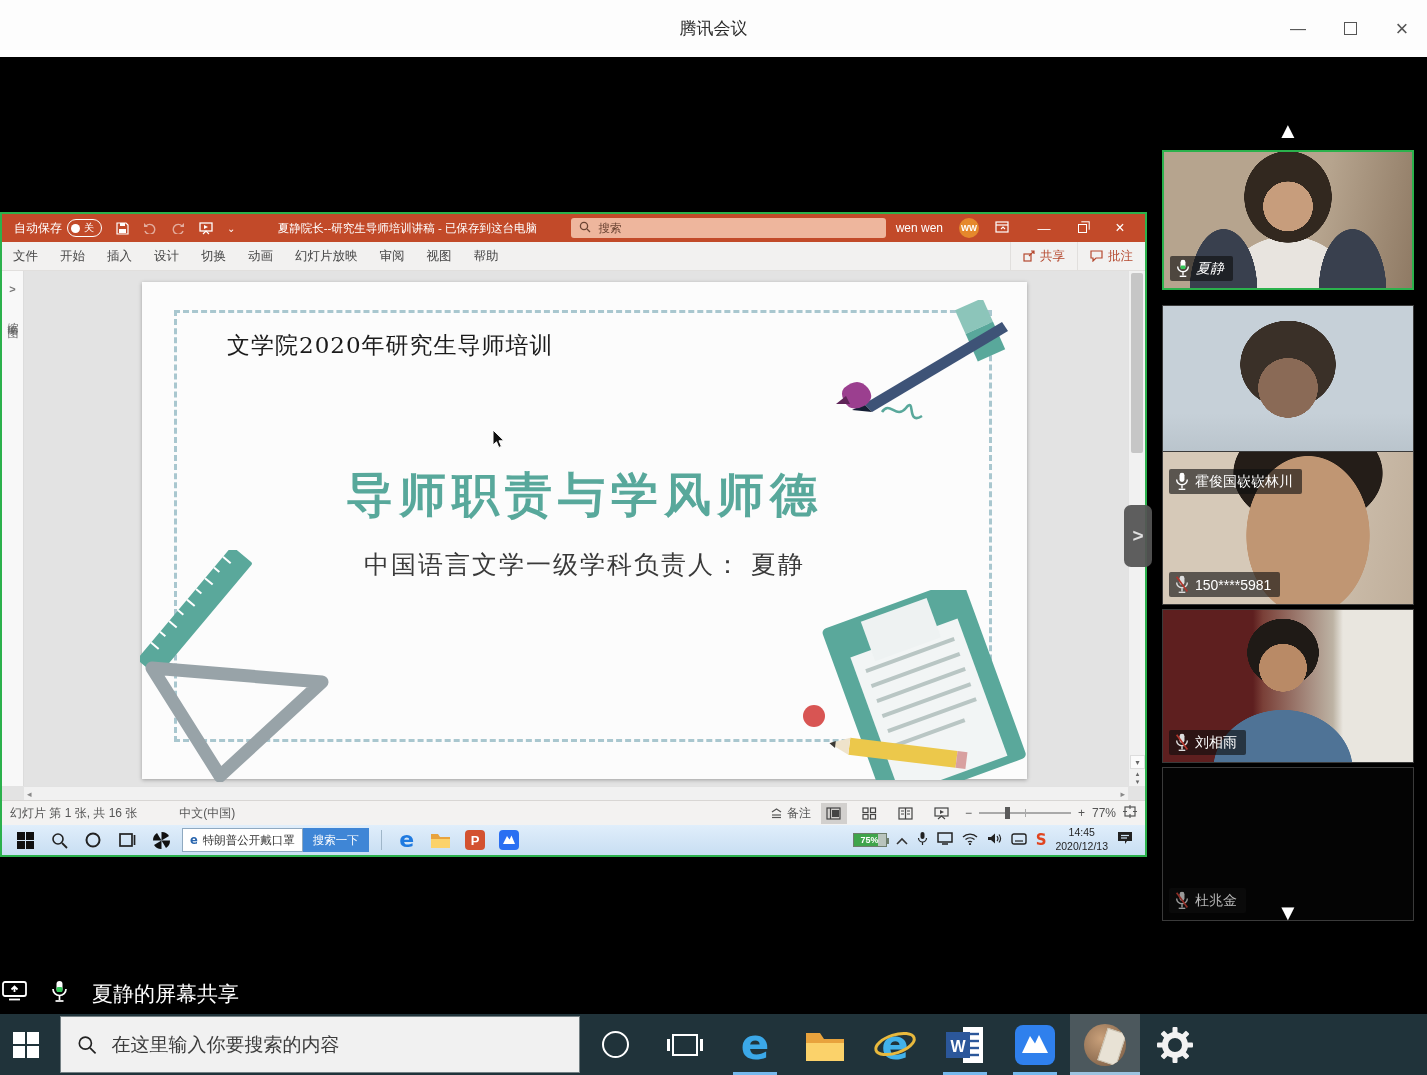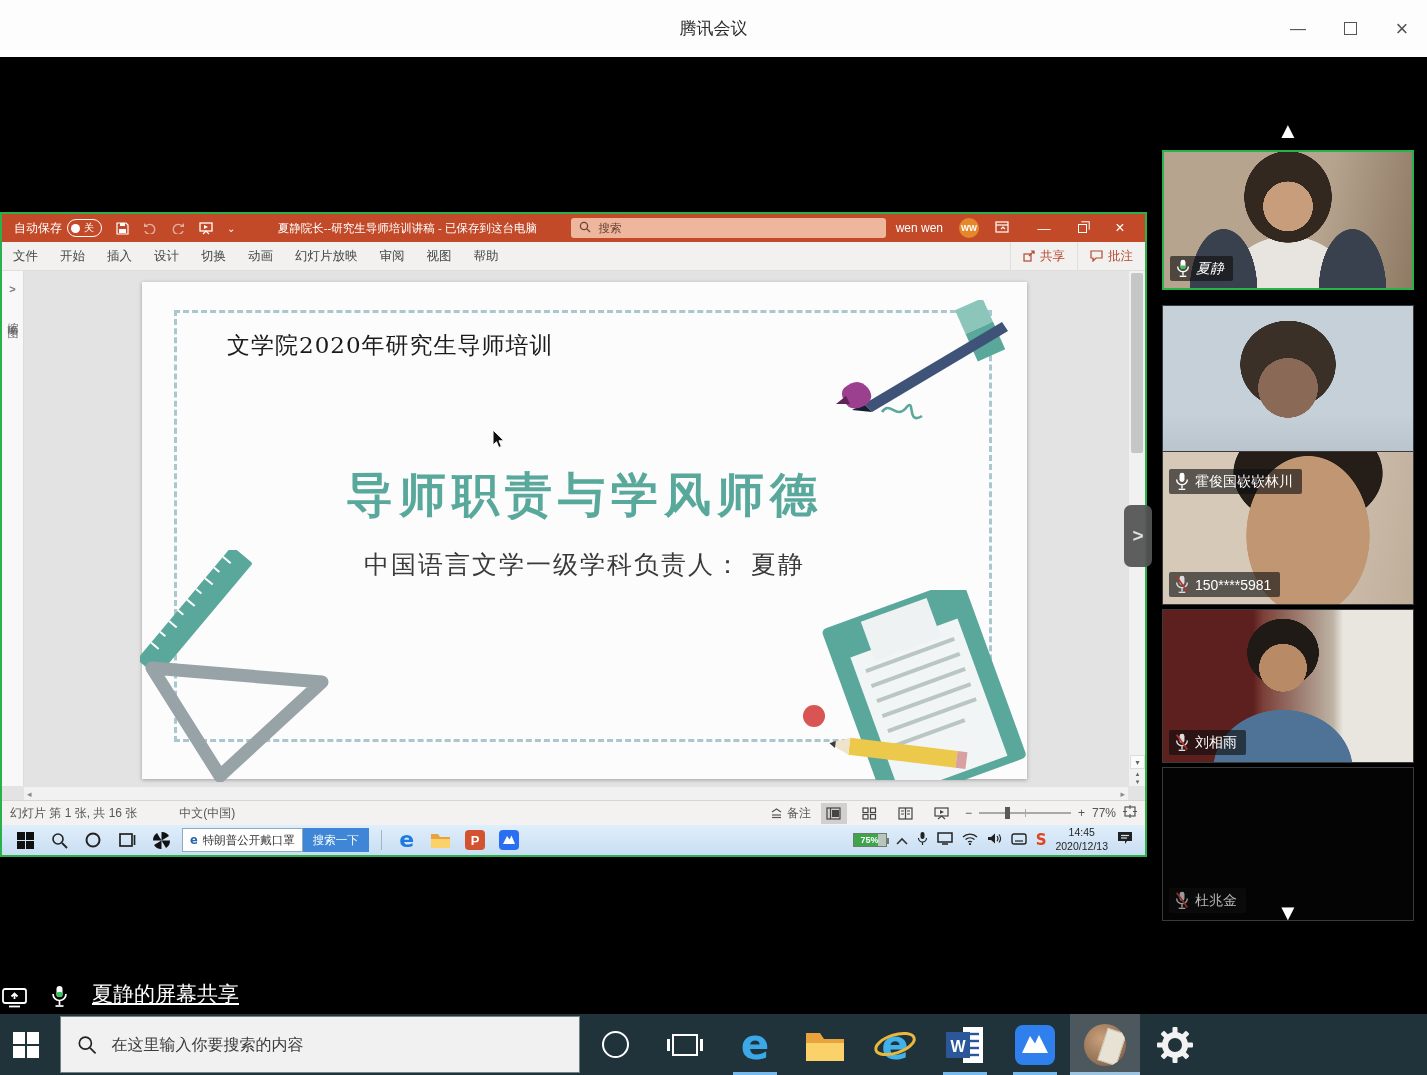--- a/index.html
+++ b/index.html
@@ -93,21 +93,21 @@
   .tray{margin-left:auto;display:flex;align-items:center;gap:9px;padding-right:6px;}
   .battery{position:relative;width:34px;height:14px;border:1px solid #6d7d6d;background:linear-gradient(90deg,#3fa54b 76%,#b9c4bd 76%);color:#fff;font-size:9px;display:flex;align-items:center;justify-content:center;font-weight:bold;}
   .battery:after{content:"";position:absolute;right:-3px;top:4px;width:2px;height:6px;background:#6d7d6d;}
   .clock{font-size:10.5px;color:#1f1f1f;text-align:center;line-height:1.3;}
   .sogou{font-weight:bold;font-size:15px;color:#e0441f;font-family:"DejaVu Sans",sans-serif;}
 
   
   .collapse-tab{position:absolute;left:1124px;top:448px;width:28px;height:62px;background:rgba(84,84,84,.94);border-radius:7px;display:flex;align-items:center;justify-content:center;color:#e0e0e0;font-size:19px;font-weight:bold;}
 
   
-  .banner{position:absolute;left:2px;top:923px;display:flex;align-items:flex-end;gap:24px;color:#fff;font-size:21px;text-decoration:underline;}
+  .banner{position:absolute;left:2px;top:923px;display:flex;align-items:flex-start;gap:24px;color:#fff;font-size:21px;}
 
   
   .vpanel{position:absolute;left:1162px;top:0;width:252px;height:957px;}
   .parrow{position:absolute;left:50%;transform:translateX(-50%);color:#fff;font-size:22px;z-index:5;}
   .tile{position:absolute;left:0;width:252px;border:1px solid #3a3a3a;overflow:hidden;background:#111;}
   .tile.active{border:2px solid var(--green);}
   .badge{position:absolute;left:6px;bottom:7px;display:flex;align-items:center;gap:6px;background:rgba(15,15,15,.62);padding:3px 9px 3px 6px;border-radius:2px;color:#fff;font-size:14px;z-index:3;white-space:nowrap;}
   .badge.dimtxt{color:#b5b5b5;}
   .v1{background:
       radial-gradient(circle 25px at 50% 40%, #c79d7c 99%, transparent 100%),
@@ -131,21 +131,21 @@
       radial-gradient(ellipse 70px 60px at 48% 105%, #4f7396 99%, transparent 100%),
       linear-gradient(90deg,#5e1f1f 36%,#7a4038 40%,#bdb3a4 68%,#e9e6df 72%);}
   .v5{background:#040404;}
 
   
   .taskbar{position:absolute;left:0;bottom:0;width:1427px;height:61px;background:var(--dark-tb);display:flex;align-items:center;}
   .tb-start{width:52px;height:61px;display:flex;align-items:center;justify-content:center;}
   .winlogo{display:grid;grid-template-columns:12px 12px;grid-template-rows:12px 12px;gap:2px;}
   .winlogo i{background:#fff;display:block;}
   .tb-search{width:520px;height:57px;background:#f1f1f1;border:1px solid #748084;display:flex;align-items:center;gap:14px;padding:0 16px;margin-left:8px;}
-  .tb-search input{border:none;background:transparent;outline:none;font-size:16px;color:#222;width:100%;font-family:inherit;}
+  .tb-search input{border:none;background:transparent;outline:none;font-size:19px;color:#222;width:100%;font-family:inherit;}
   .tb-search input::placeholder{color:#3c3c3c;}
   .tb-ico{width:70px;height:61px;display:flex;align-items:center;justify-content:center;position:relative;flex:0 0 auto;}
   .tb-ico .ind{position:absolute;bottom:0;left:13px;right:13px;height:3px;background:#76b9ed;}
   .tb-ico.activeapp{background:#4c585d;}
   .tb-ico.activeapp .ind{left:0;right:0;background:#9cc3e0;}
   .cortana{width:27px;height:27px;border:2.5px solid #fff;border-radius:50%;}
   .taskview{width:26px;height:22px;border:2px solid #fff;position:relative;}
   .taskview:before{content:"";position:absolute;left:-7px;top:3px;width:3px;height:12px;background:#fff;}
   .taskview:after{content:"";position:absolute;right:-7px;top:3px;width:3px;height:12px;background:#fff;}
   .edge-e{font-size:42px;font-weight:bold;color:#3ba8e8;line-height:1;font-family:"DejaVu Sans",sans-serif;}

